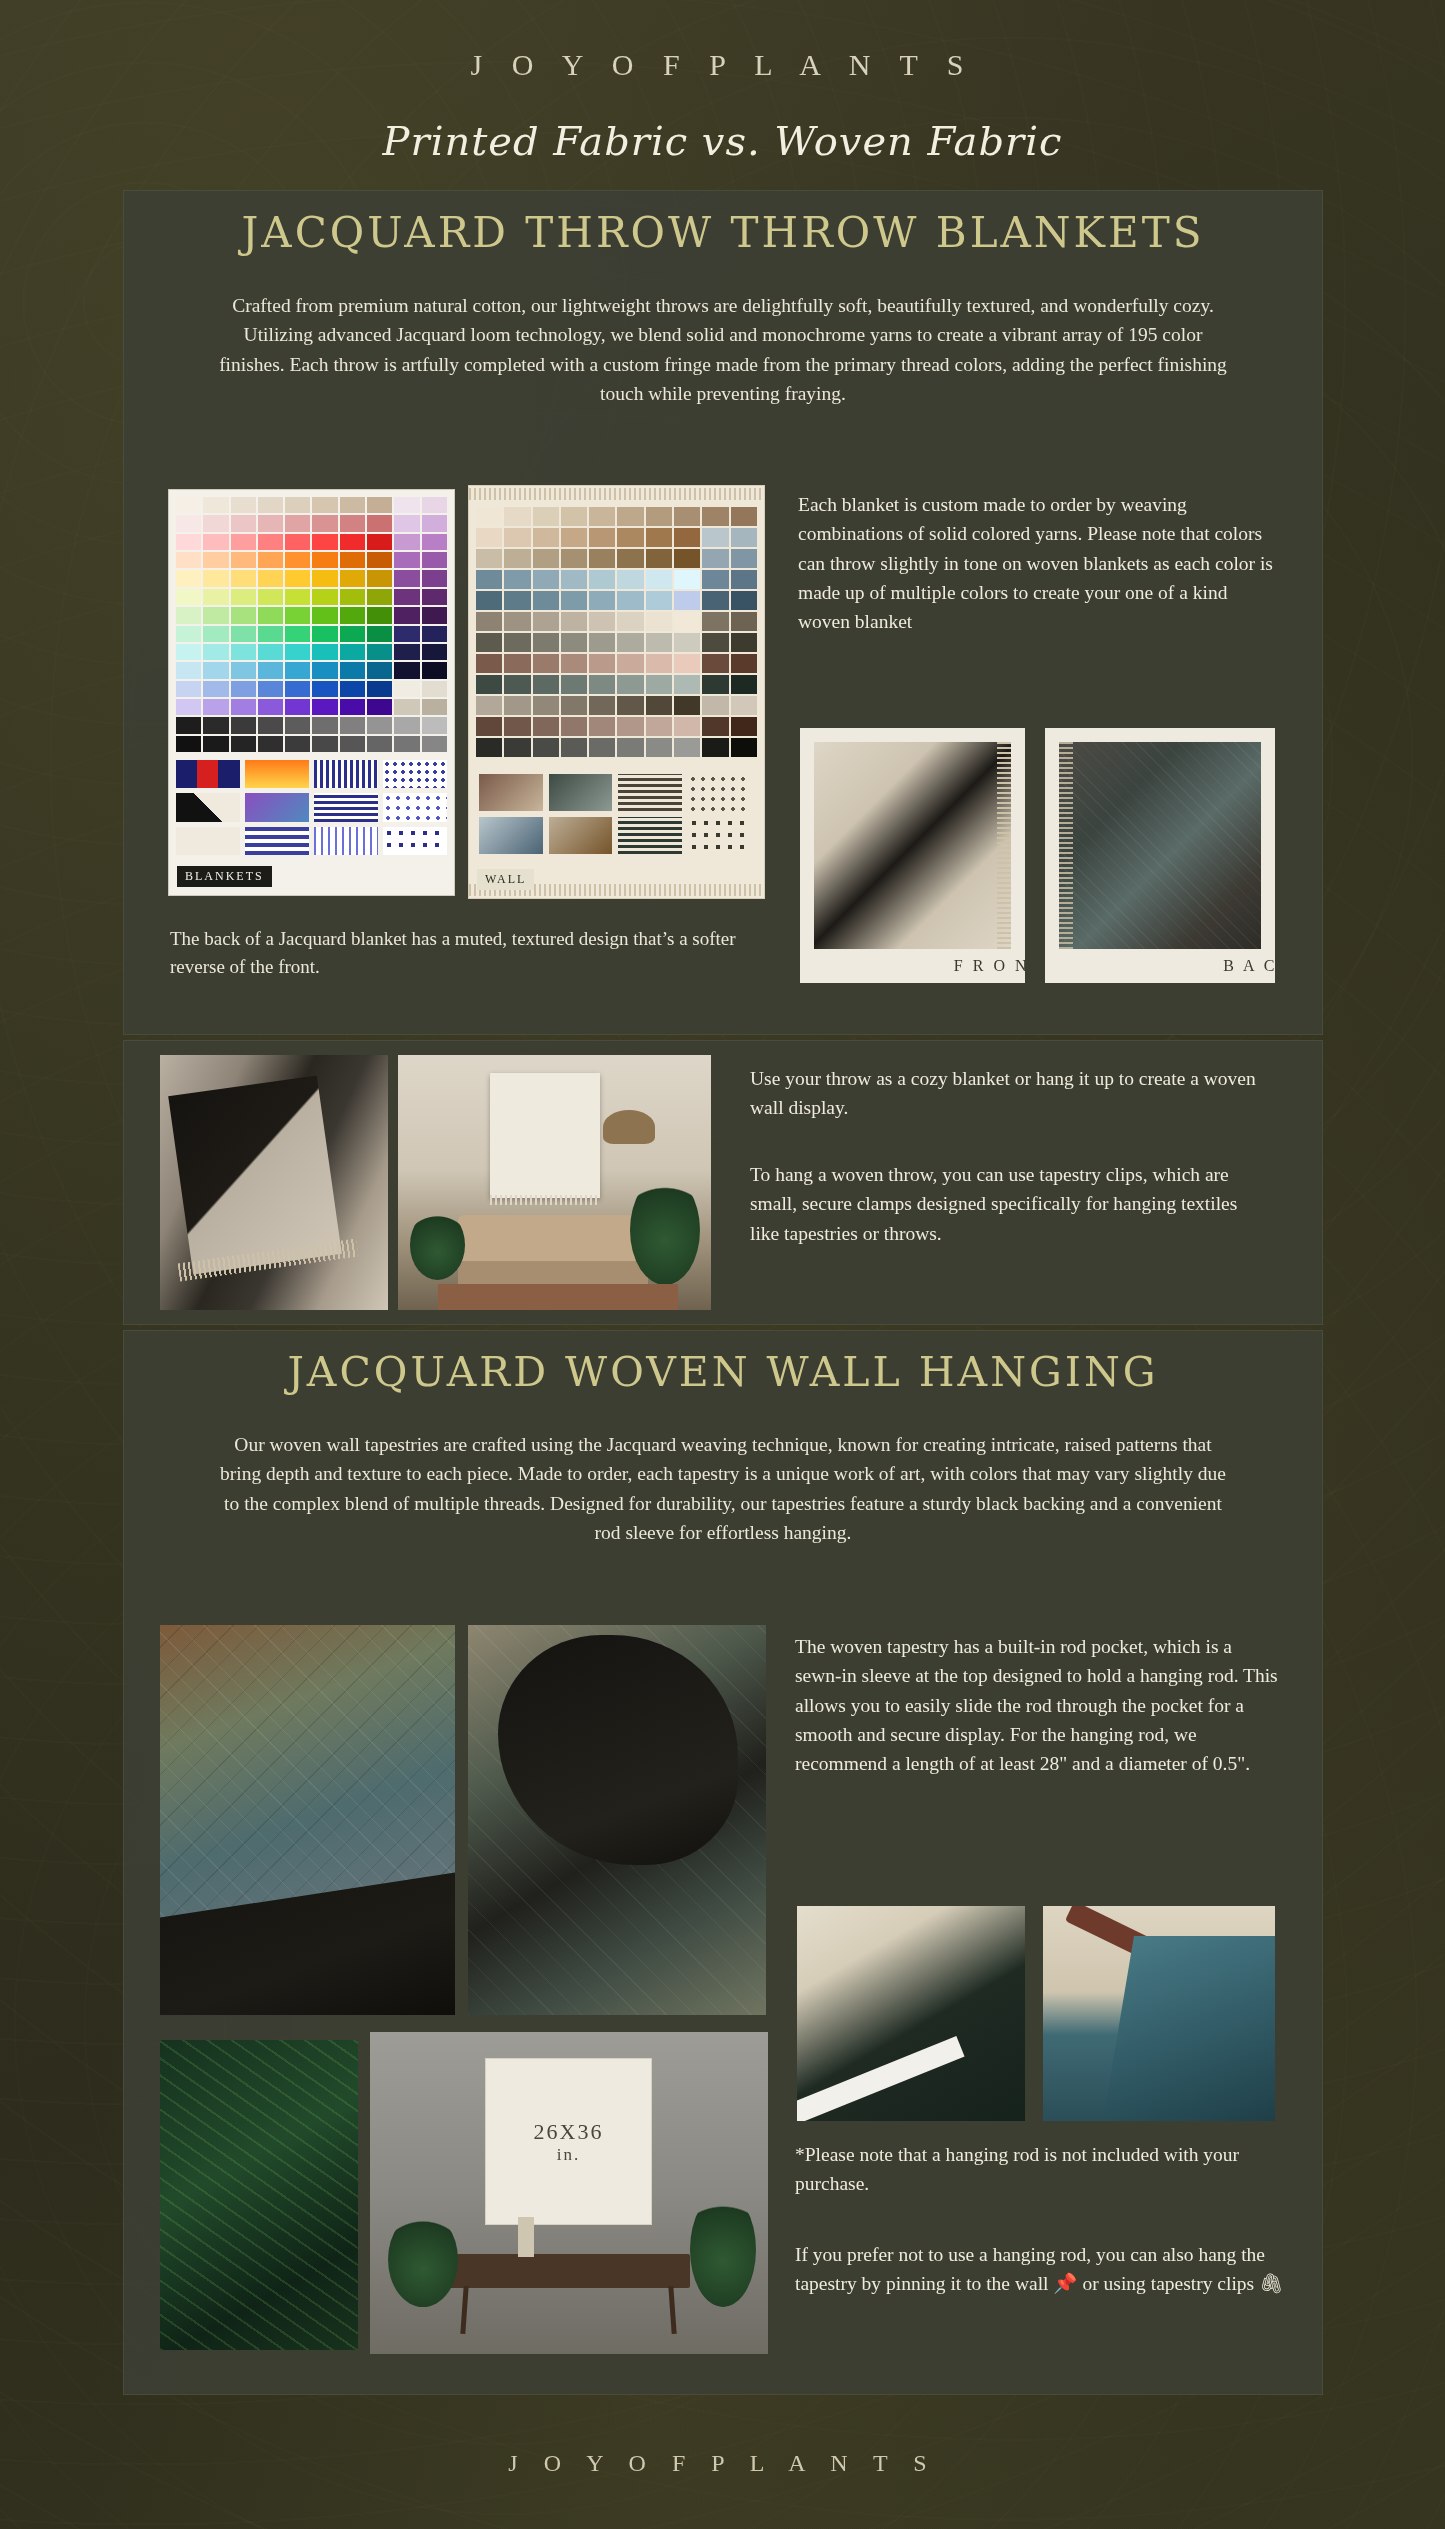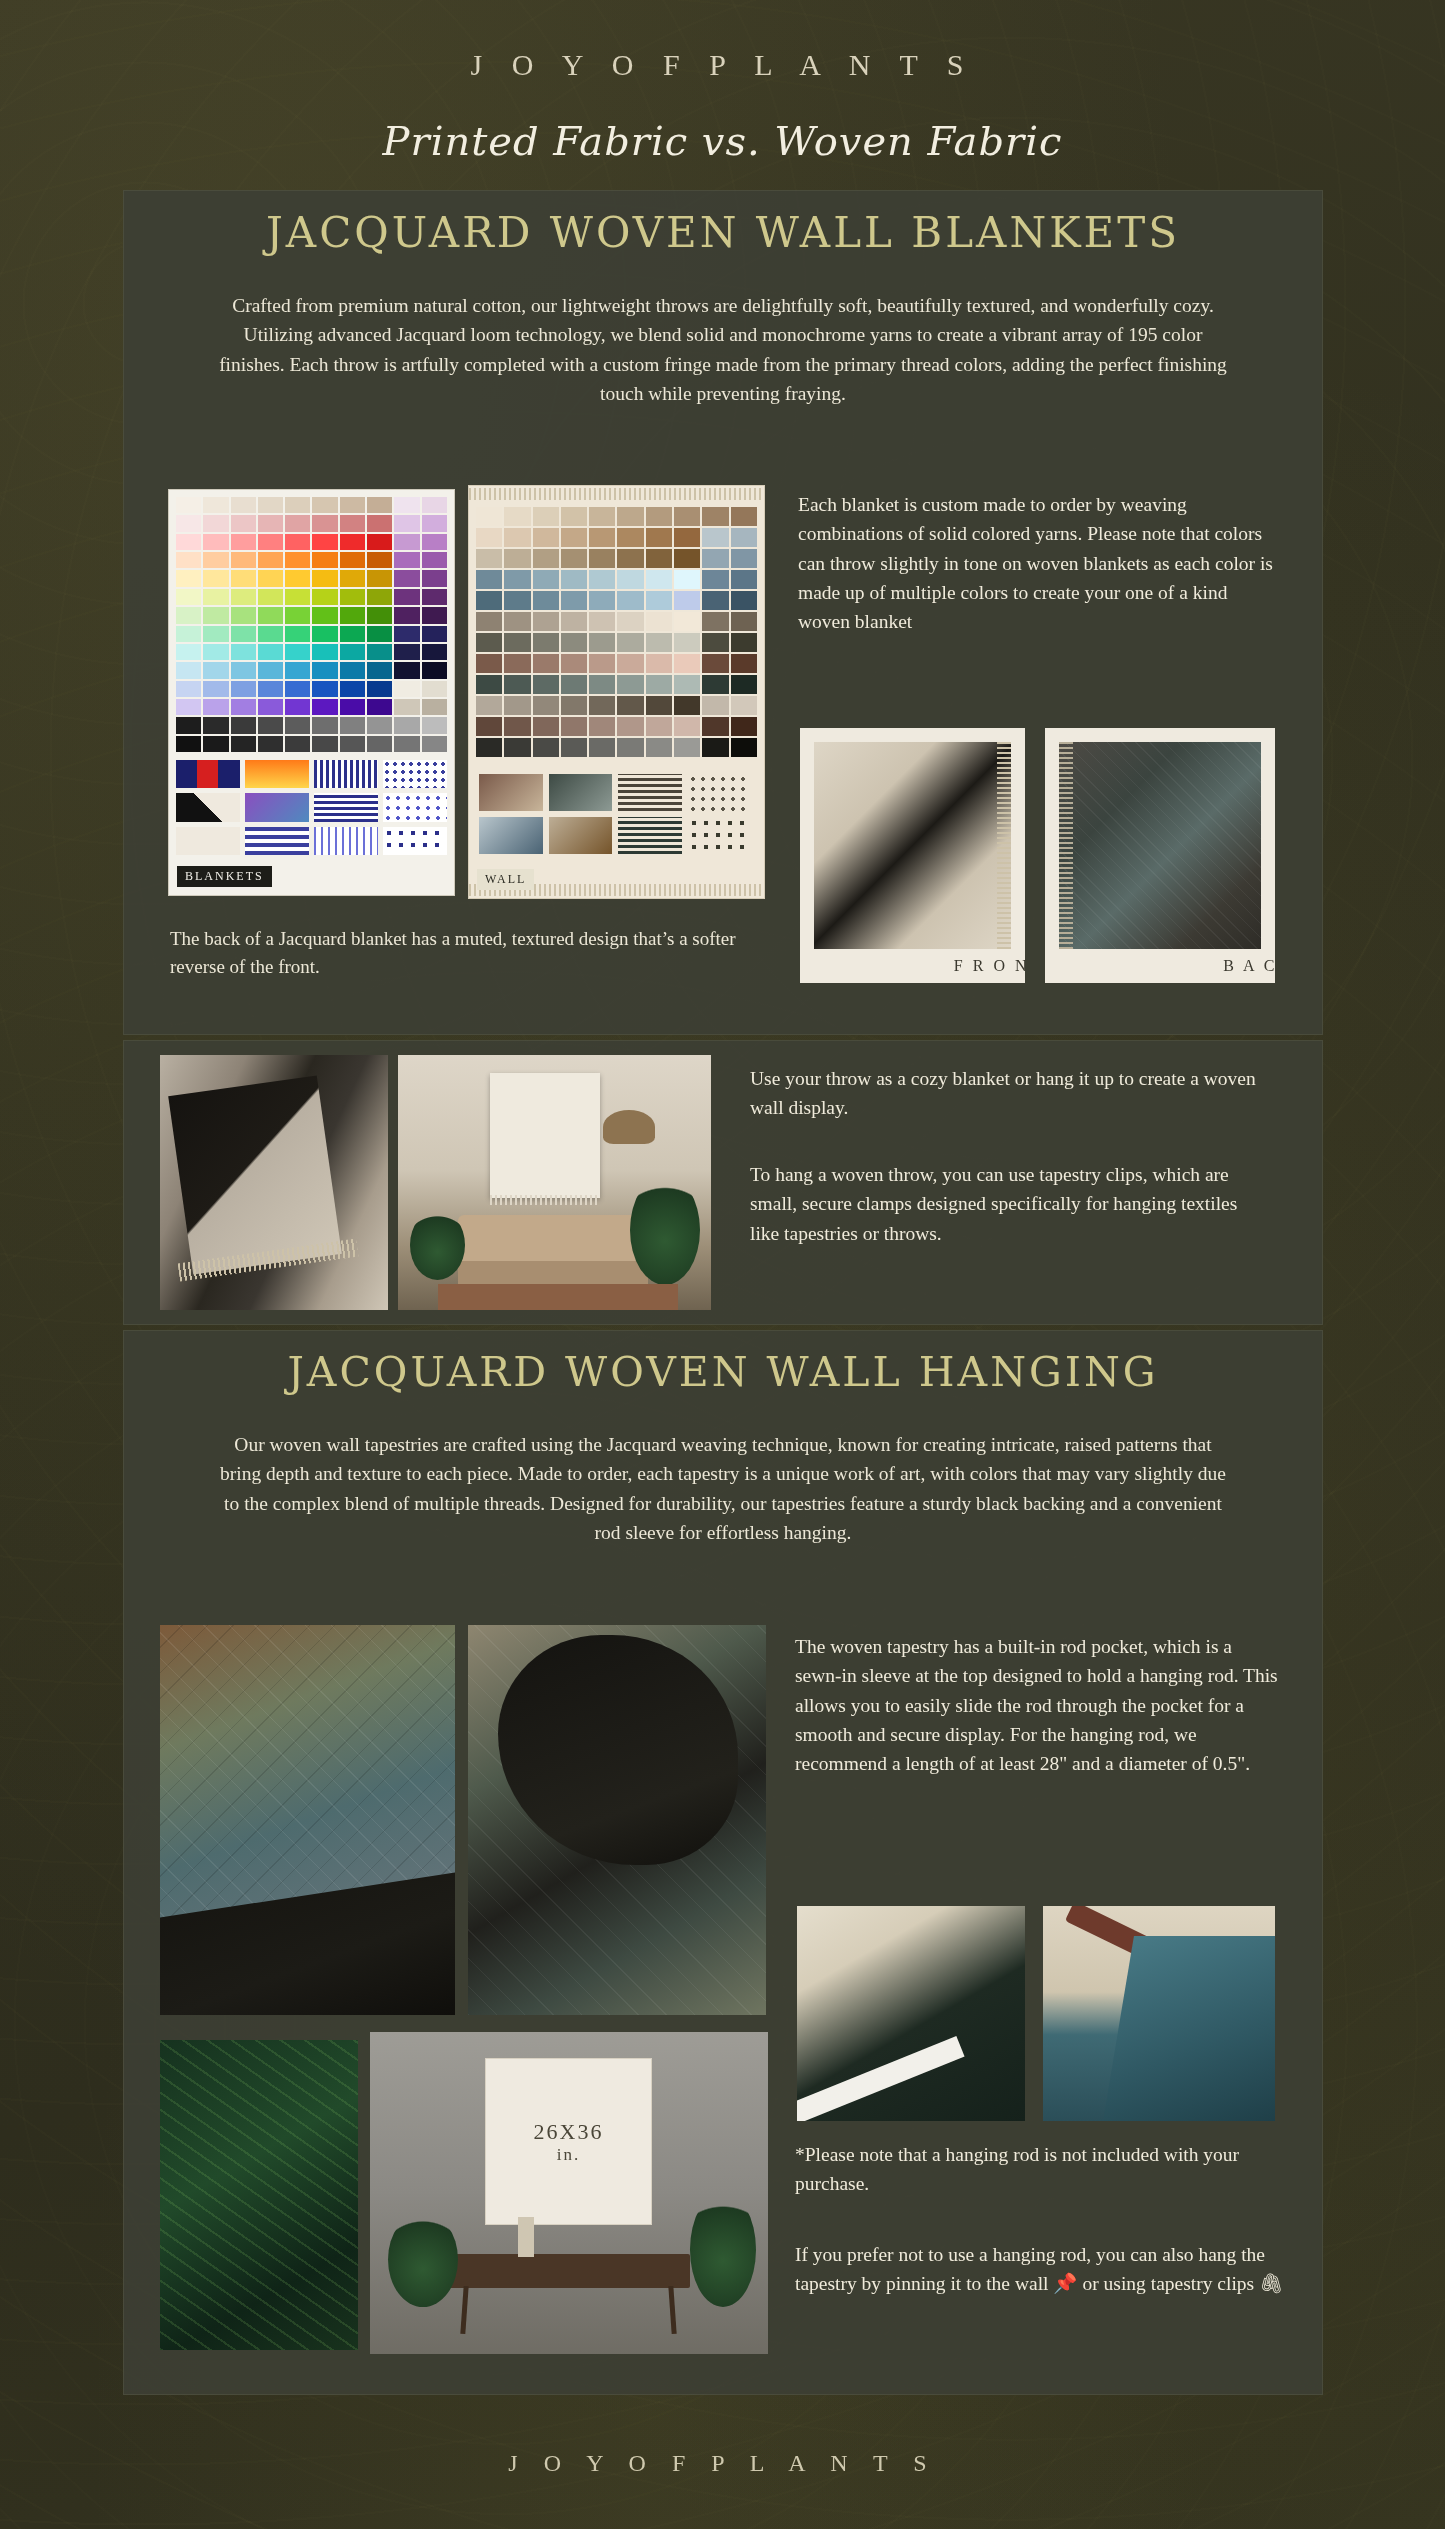--- a/index.html
+++ b/index.html
@@ -233,21 +233,21 @@
 </head>
 <body>
 
 <div class="page">
   <div class="leaf-texture"></div>
 
   <div class="brand-top">J O Y   O F   P L A N T S</div>
   <div class="subtitle">Printed Fabric vs. Woven Fabric</div>
 
   <div class="panel panel-a">
-    <h2 class="section-title">JACQUARD WOVEN WALL BLANKETS</h2>
+    <h2 class="section-title">JACQUARD THROW THROW BLANKETS</h2>
     <p class="intro">Crafted from premium natural cotton, our lightweight throws are delightfully soft, beautifully textured, and wonderfully cozy. Utilizing advanced Jacquard loom technology, we blend solid and monochrome yarns to create a vibrant array of 195 color finishes. Each throw is artfully completed with a custom fringe made from the primary thread colors, adding the perfect finishing touch while preventing fraying.</p>
   </div>
 
   <div class="chartcard" style="left:168px; top:489px; width:285px; height:405px;">
     <div class="grid-swatch" id="printed-grid" style="grid-template-columns: repeat(10, 1fr); grid-template-rows: repeat(14, 1fr); height:255px;">
         <div class="sw" style="background: rgb(245, 239, 230);"></div>
         <div class="sw" style="background: rgb(239, 231, 218);"></div>
         <div class="sw" style="background: rgb(232, 222, 208);"></div>
         <div class="sw" style="background: rgb(226, 215, 198);"></div>
         <div class="sw" style="background: rgb(220, 207, 187);"></div>

